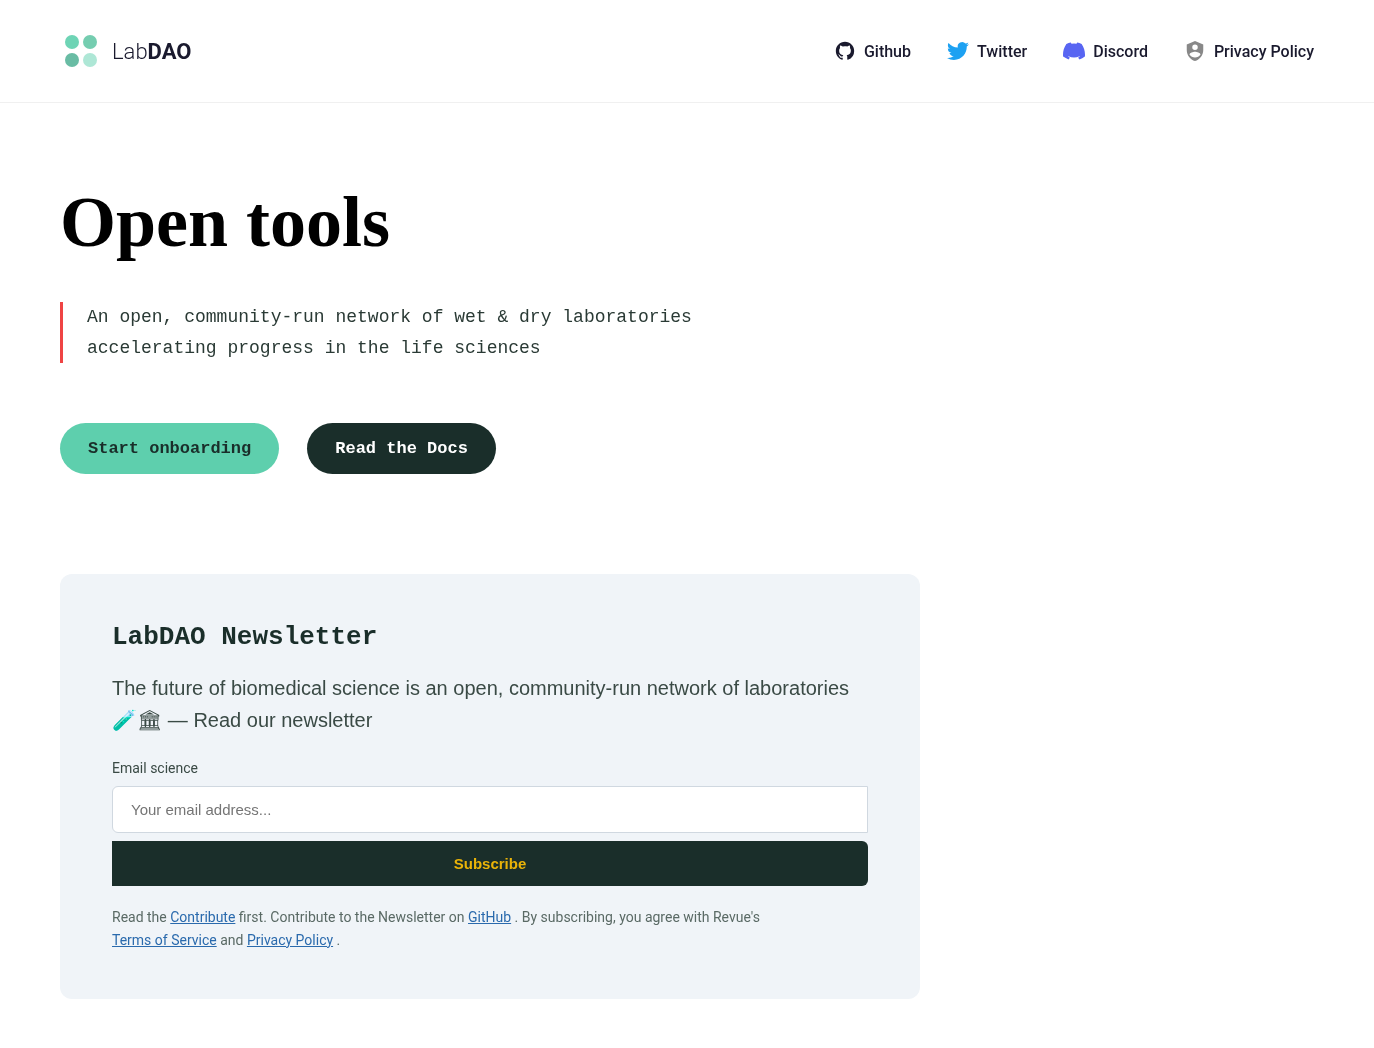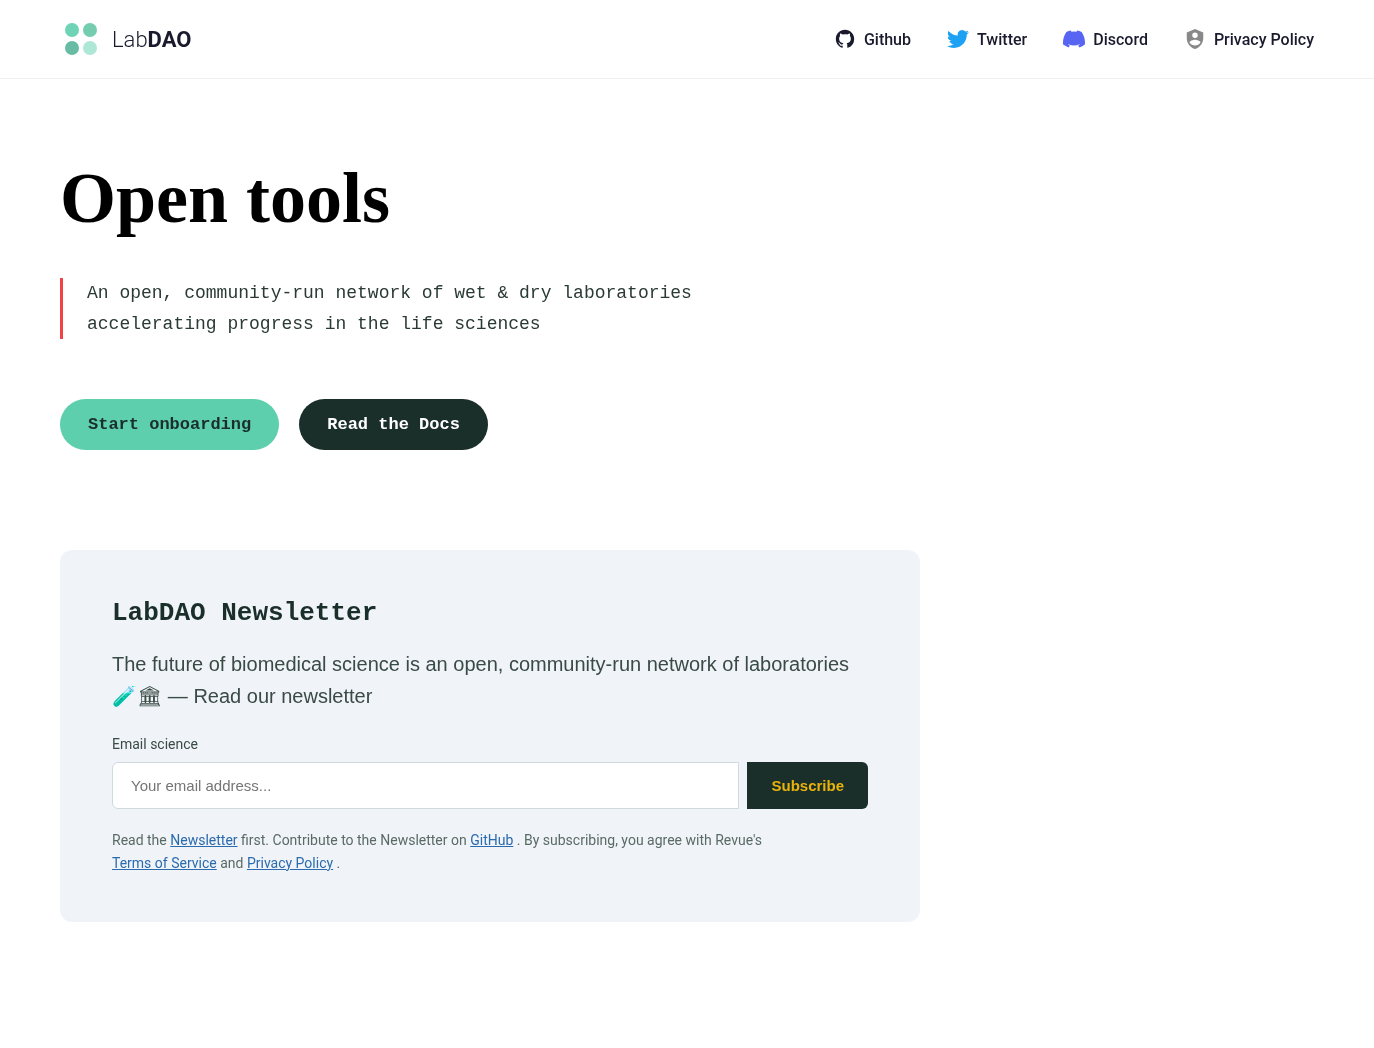--- a/index.html
+++ b/index.html
@@ -14,21 +14,21 @@
       color: #1a1a2e;
       min-height: 1048px;
       width: 1374px;
     }
 
     
     nav {
       display: flex;
       align-items: center;
       justify-content: space-between;
-      padding: 18px 60px;
+      padding: 30px 60px;
       border-bottom: 1px solid #f0f0f0;
     }
 
     .logo-area {
       display: flex;
       align-items: center;
       gap: 10px;
       text-decoration: none;
       color: #1a1a2e;
     }
@@ -99,21 +99,21 @@
 
     .hero-quote p {
       font-family: 'Courier New', Courier, monospace;
       font-size: 18px;
       color: #2a3a35;
       line-height: 1.7;
     }
 
     .hero-buttons {
       display: flex;
-      gap: 20px;
+      gap: 28px;
       align-items: center;
     }
 
     .btn-onboard {
       background: #5ecfad;
       color: #1a2e2a;
       border: none;
       border-radius: 50px;
       padding: 16px 28px;
       font-size: 17px;
@@ -163,20 +163,21 @@
       font-size: 14px;
       color: #3a4a45;
       margin-bottom: 10px;
       display: block;
     }
 
     .email-row {
       display: flex;
       gap: 8px;
       margin-bottom: 20px;
+      flex-direction: column;
     }
 
     .email-input {
       flex: 1;
       padding: 14px 18px;
       border: 1px solid #d0d8e0;
       border-radius: 6px 0 0 6px;
       font-size: 15px;
       outline: none;
       color: #999;
@@ -285,21 +286,21 @@
 
   <label class="email-label">Email science</label>
 
   <div class="email-row">
     <input type="email" class="email-input" placeholder="Your email address..." style="">
     <button class="btn-subscribe">Subscribe</button>
   </div>
 
   <p class="newsletter-footnote">
     <span>Read the</span>
-    <a href="#">Newsletter</a>
+    <a href="#">Contribute</a>
     <span>first. Contribute to the Newsletter on</span>
     <a href="#">GitHub</a>
     <span>. By subscribing, you agree with Revue's</span><br>
     <a href="#">Terms of Service</a>
     <span>and</span>
     <a href="#">Privacy Policy</a>
     <span>.</span>
   </p>
 </section>
 

